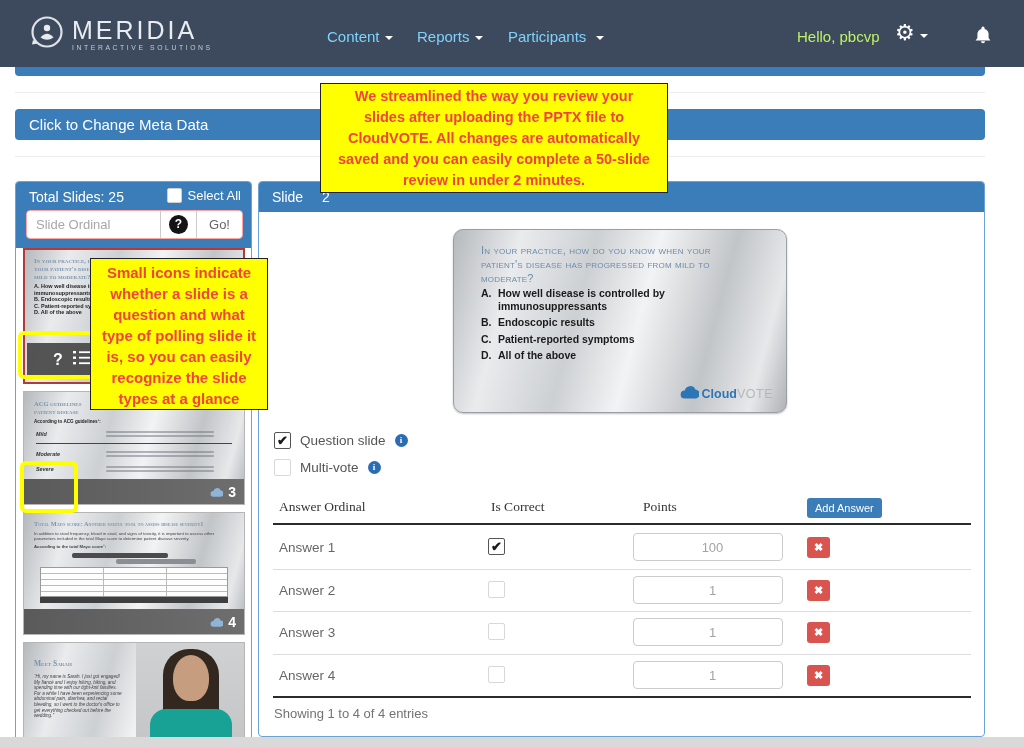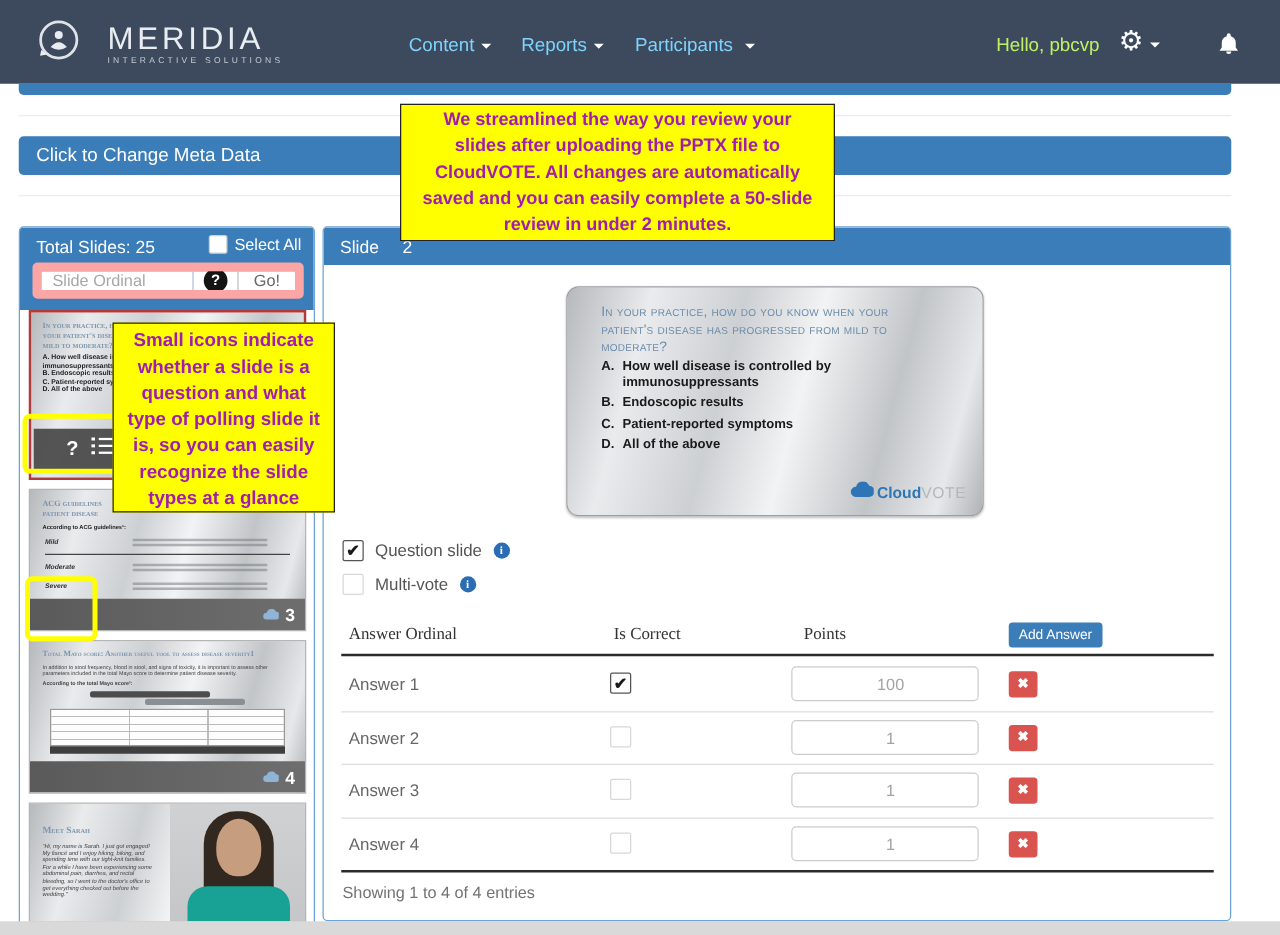--- a/index.html
+++ b/index.html
@@ -2,61 +2,61 @@
 <html><head>
 <meta charset="utf-8">
 <style>
   * { margin:0; padding:0; box-sizing:border-box; }
   html,body { background:#fff; }
   .page { position:relative; width:1024px; height:748px; overflow:hidden;
           font-family:"Liberation Sans", sans-serif; background:#fff; }
 
   
   .navbar { position:absolute; left:0; top:0; width:1024px; height:67px; background:#3d4a5e; }
-  .brand { position:absolute; left:26px; top:12px; display:flex; align-items:center; gap:18px; cursor:pointer; }
+  .brand { position:absolute; left:26px; top:12px; display:flex; align-items:center; gap:4px; cursor:pointer; }
   .brand-name { color:#e9edf2; font-size:25px; letter-spacing:3px; font-weight:300; line-height:26px; }
   .brand-sub { color:#c3ccd6; font-size:6.8px; letter-spacing:2.6px; margin-top:1px; }
   .nav-item { position:absolute; top:28px; color:#7dd3fc; font-size:15px; cursor:pointer; white-space:nowrap; }
   .caret { display:inline-block; width:0; height:0; border-left:4px solid transparent;
            border-right:4px solid transparent; border-top:4px solid #fff; margin-left:5px; vertical-align:middle; }
   .greeting { position:absolute; left:797px; top:28px; color:#bef264; font-size:15px; }
   .gear-wrap { position:absolute; left:895px; top:22px; color:#fff; cursor:pointer; }
   .gear { font-size:22px; line-height:22px; }
   .bell-wrap { position:absolute; left:972px; top:25px; cursor:pointer; }
 
   
   .topbar-partial { position:absolute; left:15px; top:67px; width:970px; height:9px;
                     background:#3a7db9; border-radius:0 0 4px 4px; }
   .hline { position:absolute; left:15px; width:970px; height:1px; background:#ececec; }
   .meta-bar { position:absolute; left:15px; top:109px; width:970px; height:31px; background:#3a7db9;
               border-radius:4px; color:#fff; font-size:15px; line-height:31px; padding-left:14px; cursor:pointer; }
 
   
-  .callout { position:absolute; background:#ffff00; border:1px solid #222; color:#a21caf;
+  .callout { position:absolute; background:#ffff00; border:1px solid #222; color:#ef4444;
              font-weight:bold; text-align:center; white-space:pre-line; z-index:40; }
   .callout-upload { left:320px; top:83px; width:348px; height:110px; font-size:14.5px; line-height:21px; padding-top:2px; }
   .callout-icons { left:90px; top:258px; width:178px; height:152px; font-size:15px; line-height:21px; padding-top:3px; }
   .ybox { position:absolute; border:4px solid #ffff00; border-radius:6px; z-index:30; }
   .ybox1 { left:18px; top:331px; width:88px; height:48px; }
   .ybox2 { left:20px; top:461px; width:58px; height:52px; }
 
   
   .panel { position:absolute; top:181px; background:#fff; border:1px solid #6ba3d6; border-radius:4px; overflow:hidden; }
   .left-panel { left:15px; width:237px; height:576px; }
   .right-panel { left:258px; width:727px; height:556px; }
 
   
   .lp-head { position:absolute; left:0; top:0; width:100%; height:66px; background:#3a7db9; }
   .lp-title { position:absolute; left:13px; top:7px; color:#fff; font-size:14px; }
   .lp-selectall { position:absolute; right:10px; top:6px; display:flex; align-items:center; gap:6px; color:#fff; font-size:13px; }
   .cb { display:inline-block; background:#fff; border:1px solid #cfcfcf; border-radius:2px;
         text-align:center; cursor:pointer; }
   .cb-sm { width:15px; height:15px; }
   .lp-inputgroup { position:absolute; left:10px; top:28px; width:217px; height:29px; display:flex;
-                   border:7px solid #fca5a5; border-radius:4px; background:#3b82f6; overflow:hidden; }
+                   border:1px solid #fca5a5; border-radius:4px; background:#3b82f6; overflow:hidden; }
   .lp-ordinal { flex:1; border:none; outline:none; font-size:13px; padding-left:9px; color:#555;
                 font-family:"Liberation Sans",sans-serif; min-width:0; }
   .lp-ordinal::placeholder { color:#a7a7a7; }
   .lp-help { width:36px; border-left:1px solid #ccc; display:flex; align-items:center; justify-content:center;
              background:#fff; cursor:pointer; }
   .help-circle { width:19px; height:19px; background:#141414; border-radius:50%; color:#fff; font-size:12px;
                  font-weight:bold; text-align:center; line-height:19px; }
   .lp-go { width:46px; border-left:1px solid #ccc; display:flex; align-items:center; justify-content:center;
            background:#fff; color:#666; font-size:13px; cursor:pointer; }
 

